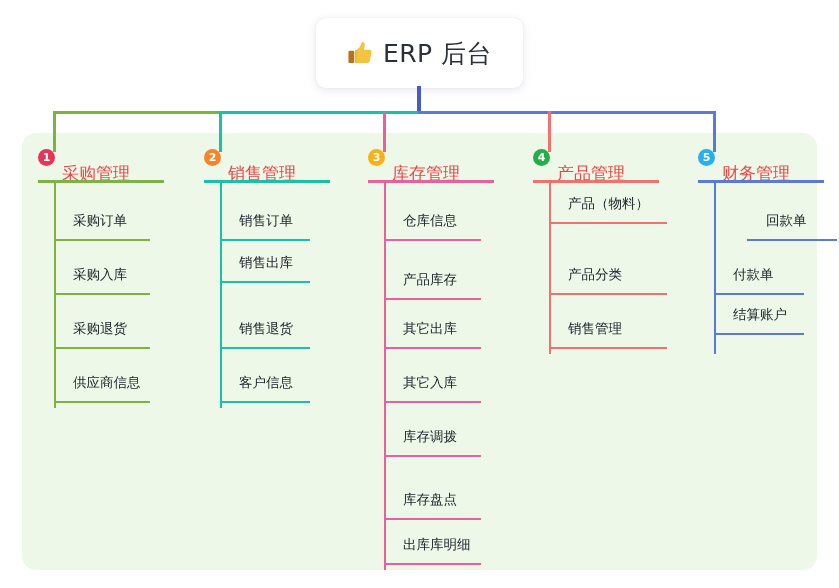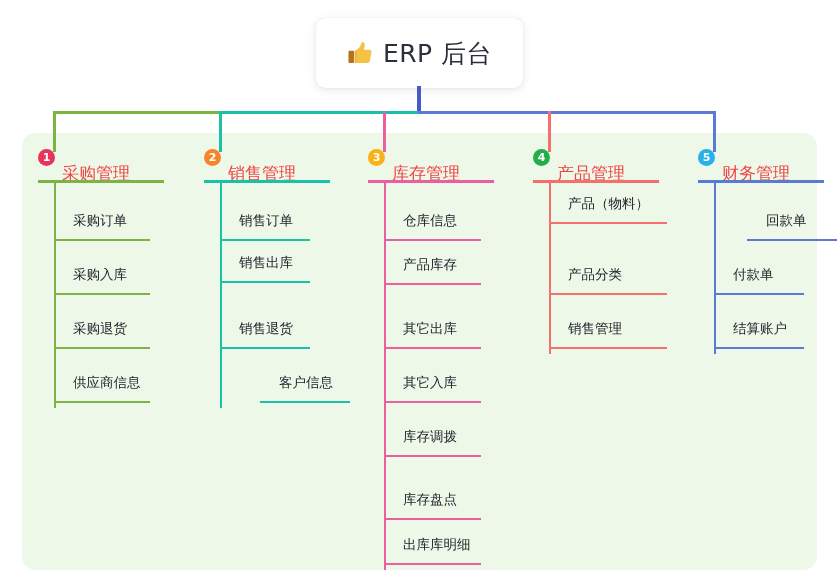--- a/index.html
+++ b/index.html
@@ -157,37 +157,37 @@
           <div class="leaf-rule" style="width: 90px; background: rgb(24, 193, 168);"></div>
         </div>
         <div class="leaf" style="top: 89px; width: 90px;">
           <span class="leaf-label">销售出库</span>
           <div class="leaf-rule" style="width: 90px; background: rgb(24, 193, 168);"></div>
         </div>
         <div class="leaf" style="top: 155px; width: 90px;">
           <span class="leaf-label">销售退货</span>
           <div class="leaf-rule" style="width: 90px; background: rgb(24, 193, 168);"></div>
         </div>
-        <div class="leaf" style="top: 209px; width: 90px; margin-left: 40px;">
+        <div class="leaf" style="top: 209px; width: 90px;">
           <span class="leaf-label">客户信息</span>
           <div class="leaf-rule" style="width: 90px; background: rgb(24, 193, 168);"></div>
         </div>
       </div>
       <div class="column" style="left: 352px;">
         <div class="col-head">
           <span class="badge" style="background: rgb(249, 177, 21);">3</span>
           <span class="col-title">库存管理</span>
         </div>
         <div class="head-rule" style="width: 126px; background: rgb(234, 95, 158);"></div>
         <div class="spine" style="height: 387px; background: rgb(234, 95, 158);"></div>
         <div class="leaf" style="top: 47px; width: 97px; padding-left: 24px;">
           <span class="leaf-label">仓库信息</span>
           <div class="leaf-rule" style="width: 97px; background: rgb(234, 95, 158);"></div>
         </div>
-        <div class="leaf" style="top: 91px; width: 97px; text-align: right;">
+        <div class="leaf" style="top: 106px; width: 97px; text-align: right;">
           <span class="leaf-label">产品库存</span>
           <div class="leaf-rule" style="width: 97px; background: rgb(234, 95, 158);"></div>
         </div>
         <div class="leaf" style="top: 155px; width: 97px;">
           <span class="leaf-label">其它出库</span>
           <div class="leaf-rule" style="width: 97px; background: rgb(234, 95, 158);"></div>
         </div>
         <div class="leaf" style="top: 209px; width: 97px;">
           <span class="leaf-label">其它入库</span>
           <div class="leaf-rule" style="width: 97px; background: rgb(234, 95, 158);"></div>
@@ -233,20 +233,20 @@
         <div class="head-rule" style="width: 126px; background: rgb(91, 122, 214);"></div>
         <div class="spine" style="height: 171px; background: rgb(91, 122, 214);"></div>
         <div class="leaf" style="top: 47px; width: 90px; margin-left: 33px;">
           <span class="leaf-label">回款单</span>
           <div class="leaf-rule" style="width: 90px; background: rgb(91, 122, 214);"></div>
         </div>
         <div class="leaf" style="top: 101px; width: 90px;">
           <span class="leaf-label">付款单</span>
           <div class="leaf-rule" style="width: 90px; background: rgb(91, 122, 214);"></div>
         </div>
-        <div class="leaf" style="top: 155px; width: 90px;">
+        <div class="leaf" style="top: 141px; width: 90px;">
           <span class="leaf-label">结算账户</span>
           <div class="leaf-rule" style="width: 90px; background: rgb(91, 122, 214);"></div>
         </div>
       </div>
     </div>
 
 </div>
 
 </body></html>

